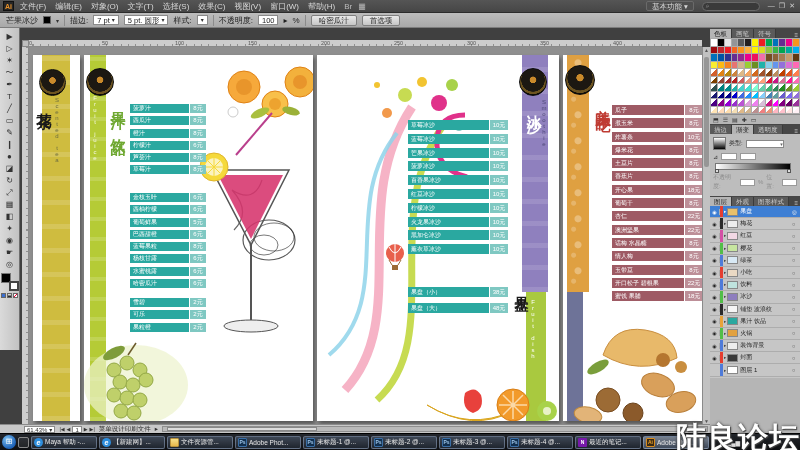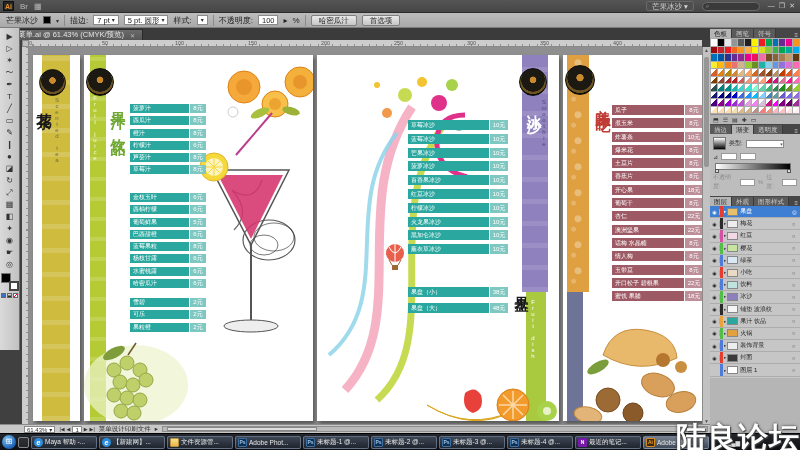--- a/index.html
+++ b/index.html
@@ -145,23 +145,35 @@
   .t-fruitdish{left:213px;top:244px;font-size:6px;color:#fff;}
   .t-snack{left:30px;top:42px;font-size:15px;color:#bf3b33;font-weight:bold;letter-spacing:3px;}
 </style>
 </head>
 <body>
 
 <div id="screen">
 
   <div class="mb">
     <span class="ai-logo">Ai</span>
+    <span style="display:flex;">
+
+    <span class="mb-menu">文件(F)</span>
+        <span class="mb-menu">编辑(E)</span>
+        <span class="mb-menu">对象(O)</span>
+        <span class="mb-menu">文字(T)</span>
+        <span class="mb-menu">选择(S)</span>
+        <span class="mb-menu">效果(C)</span>
+        <span class="mb-menu">视图(V)</span>
+        <span class="mb-menu">窗口(W)</span>
+        <span class="mb-menu">帮助(H)</span>
+      </span>
     <span class="mb-ic">Br</span>
     <span class="mb-ic">▦</span>
-    <span class="ws-btn">芒果冰沙 ▾</span>
+    <span class="ws-btn">基本功能 ▾</span>
     <span class="searchbox">
         <span>⌕</span>
       </span>
     <span class="winctl">
       <span>—</span>
       <span>❐</span>
       <span>✕</span>
     </span>
   </div>
 
@@ -188,26 +200,20 @@
     <span class="fld">
         <span>100</span>
       </span>
     <span>▸</span>
     <span>%</span>
     <span class="sep"></span>
     <span class="cbtn">哈密瓜汁</span>
     <span class="cbtn">首选项</span>
   </div>
 
-  <div class="tb">
-    <span class="doc-tab">
-      <span>菜单.ai @ 61.43% (CMYK/预览)</span>
-      <span style="font-size:6px;color:#bbb;">✕</span>
-    </span>
-  </div>
 
   <div class="corner"></div>
   <div class="ruler-h">
 
   <span>0</span>
       <span>50</span>
       <span>100</span>
       <span>150</span>
       <span>200</span>
       <span>250</span>

